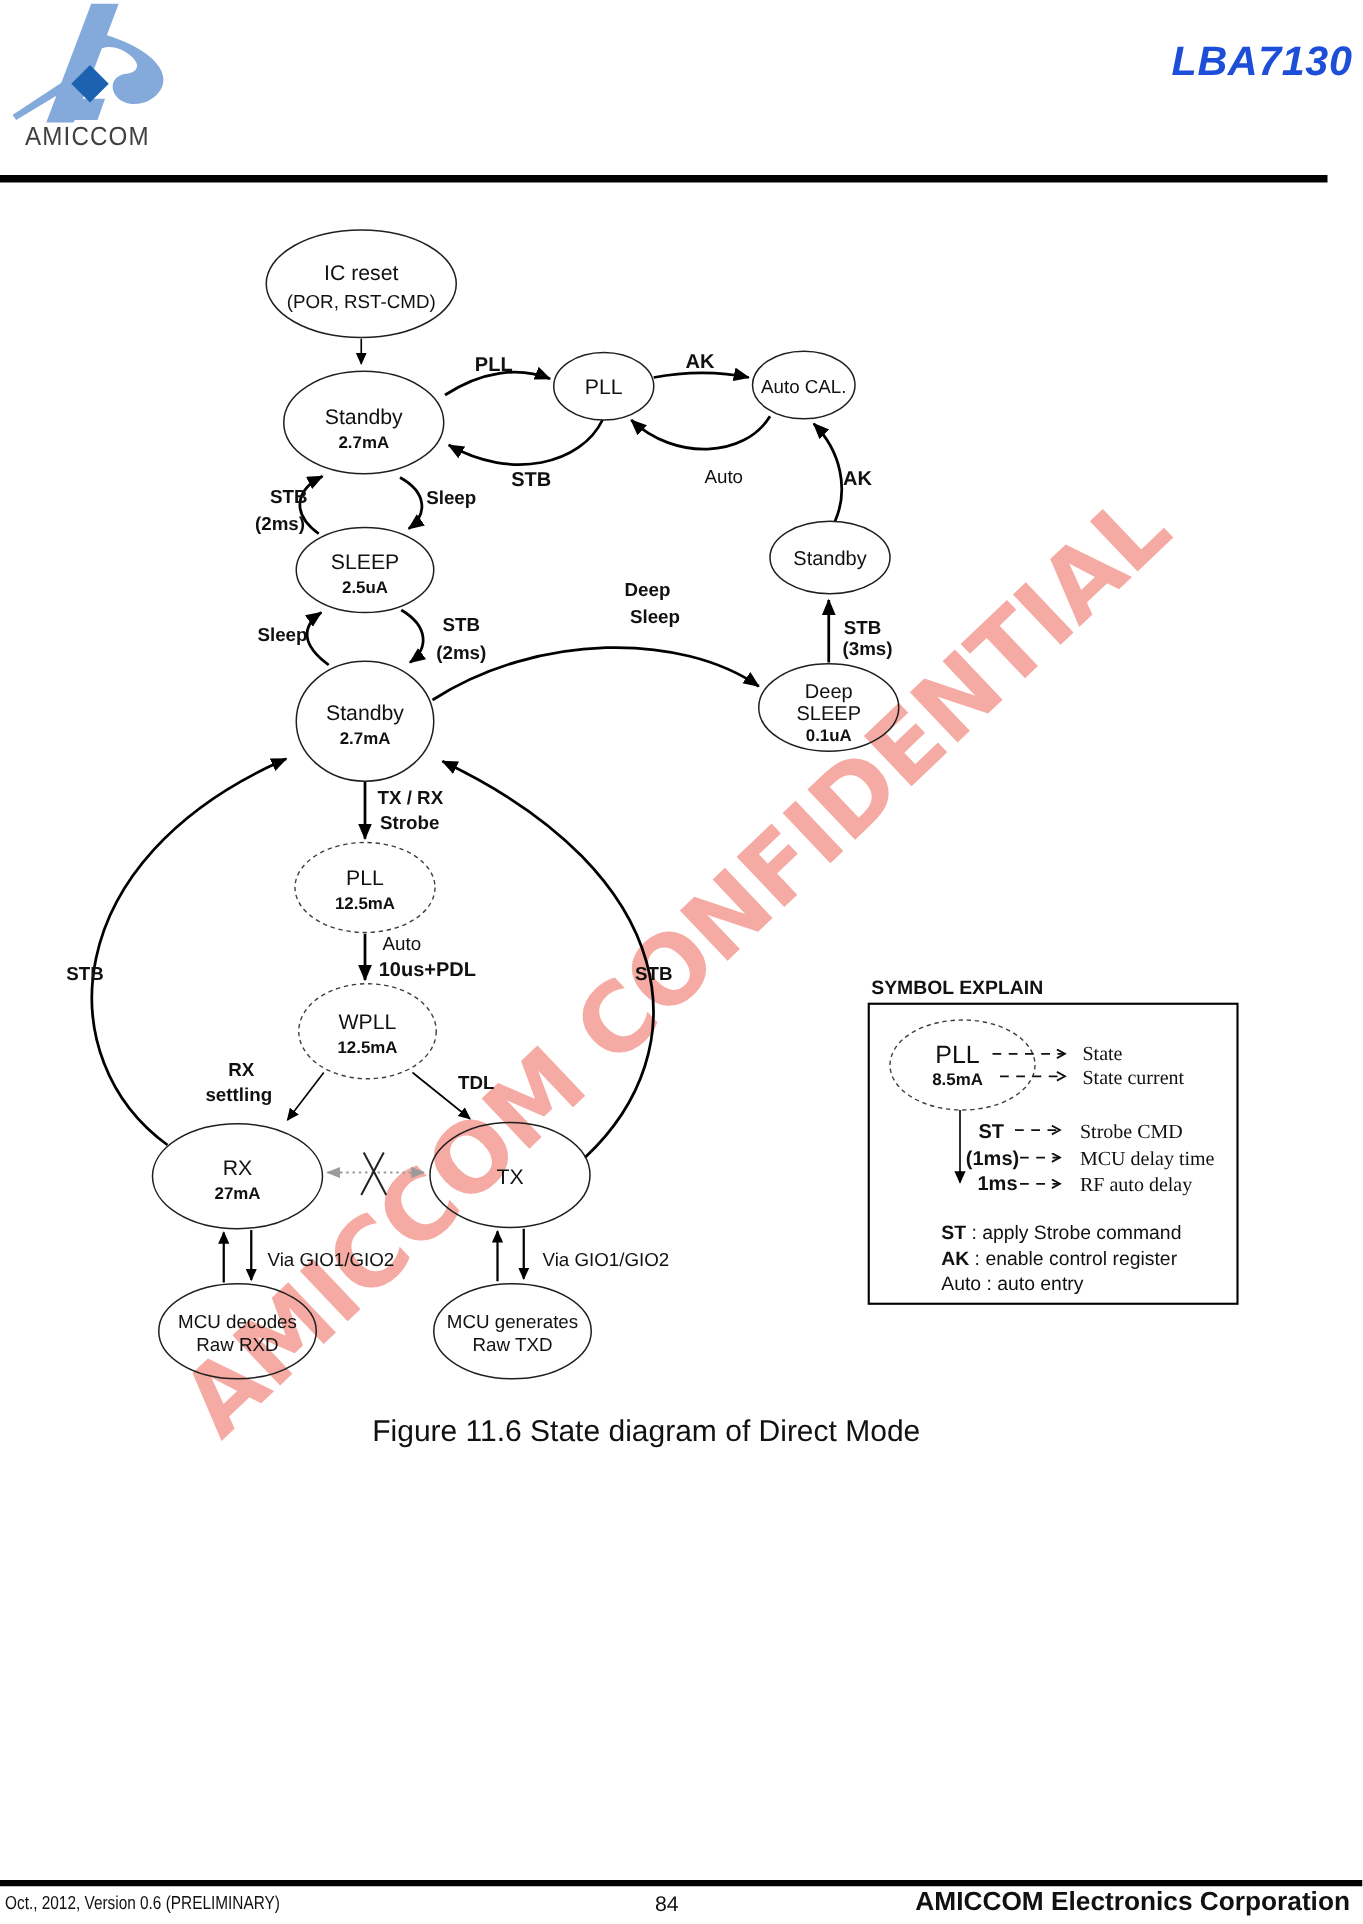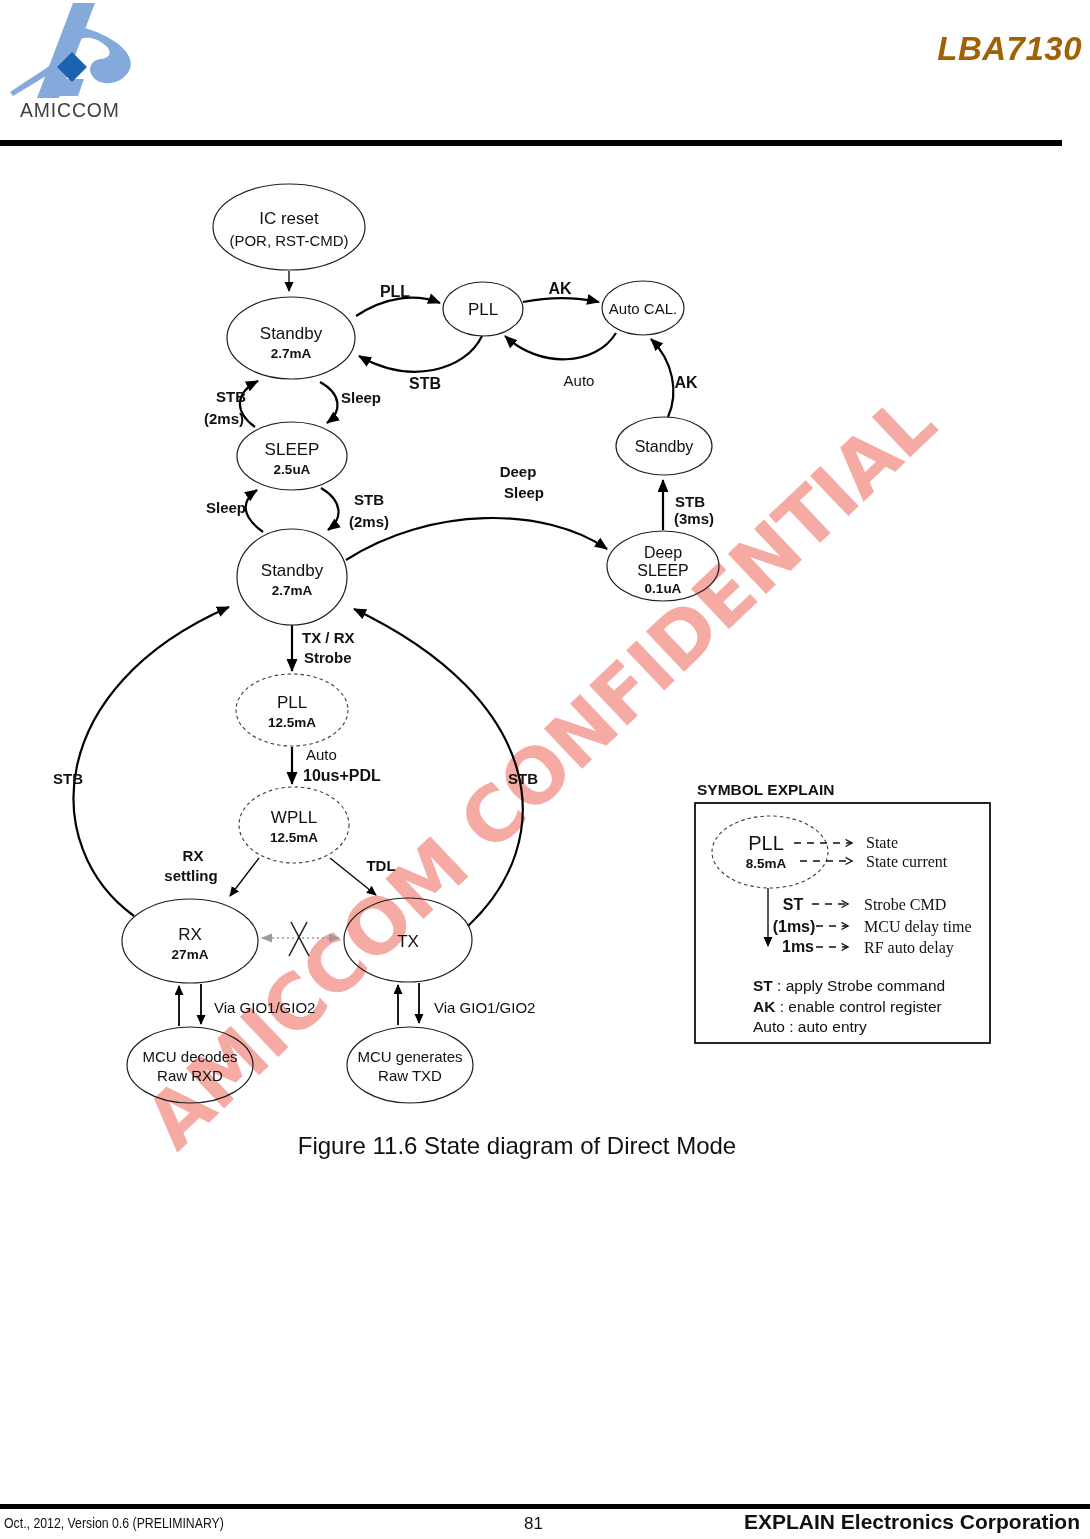--- a/index.html
+++ b/index.html
@@ -1,20 +1,20 @@
 <!DOCTYPE html>
 <html><head>
 <meta charset="utf-8">
 <style>
   html,body{margin:0;padding:0;background:#ffffff;}
   body{width:1090px;height:1539px;position:relative;font-family:"Liberation Sans",sans-serif;color:#111;overflow:hidden;}
   .abs{position:absolute;}
   
   #hdr-rule{left:0;top:140px;width:1062px;height:6px;background:#000;}
-  #doc-title{top:30px;right:8px;font-size:33px;font-weight:bold;font-style:italic;letter-spacing:0.5px;color:#a16207;}
+  #doc-title{top:30px;right:8px;font-size:33px;font-weight:bold;font-style:italic;letter-spacing:0.5px;color:#1d4ed8;}
   #logo-wordmark{left:20px;top:98px;font-size:21px;color:#404040;letter-spacing:1px;transform:scaleX(0.92);transform-origin:left top;}
   
   #watermark{left:540px;top:772px;transform:translate(-50%,-50%) rotate(-43.5deg);font-size:76px;font-weight:800;letter-spacing:-1px;white-space:nowrap;color:#f5aba3;z-index:1;font-family:"DejaVu Sans",sans-serif;}
   
   #diagram{left:0;top:0;width:1090px;height:1539px;z-index:2;}
   
   #caption{left:517px;top:1132px;transform:translateX(-50%);font-size:24px;white-space:nowrap;z-index:3;}
   #ftr-rule{left:0;top:1504px;width:1090px;height:5px;background:#000;z-index:3;}
   #ftr-left{left:4px;top:1514px;font-size:15px;z-index:3;}
   #ftr-left span{display:inline-block;transform:scaleX(0.82);transform-origin:left top;white-space:nowrap;}
@@ -196,14 +196,14 @@
   <text class="serif" x="864" y="953">RF auto delay</text>
   <text class="def" x="753" y="991"><tspan class="defb">ST</tspan><tspan> : apply Strobe command</tspan></text>
   <text class="def" x="753" y="1012"><tspan class="defb">AK</tspan><tspan> : enable control register</tspan></text>
   <text class="def" x="753" y="1032">Auto : auto entry</text>
 </svg>
 
 <div id="caption" class="abs">Figure 11.6 State diagram of Direct Mode</div>
 
 <div id="ftr-rule" class="abs"></div>
 <div id="ftr-left" class="abs"><span>Oct., 2012, Version 0.6 (PRELIMINARY)</span></div>
-<div id="ftr-page" class="abs">81</div>
-<div id="ftr-right" class="abs">EXPLAIN Electronics Corporation</div>
+<div id="ftr-page" class="abs">84</div>
+<div id="ftr-right" class="abs">AMICCOM Electronics Corporation</div>
 
 </body></html>

